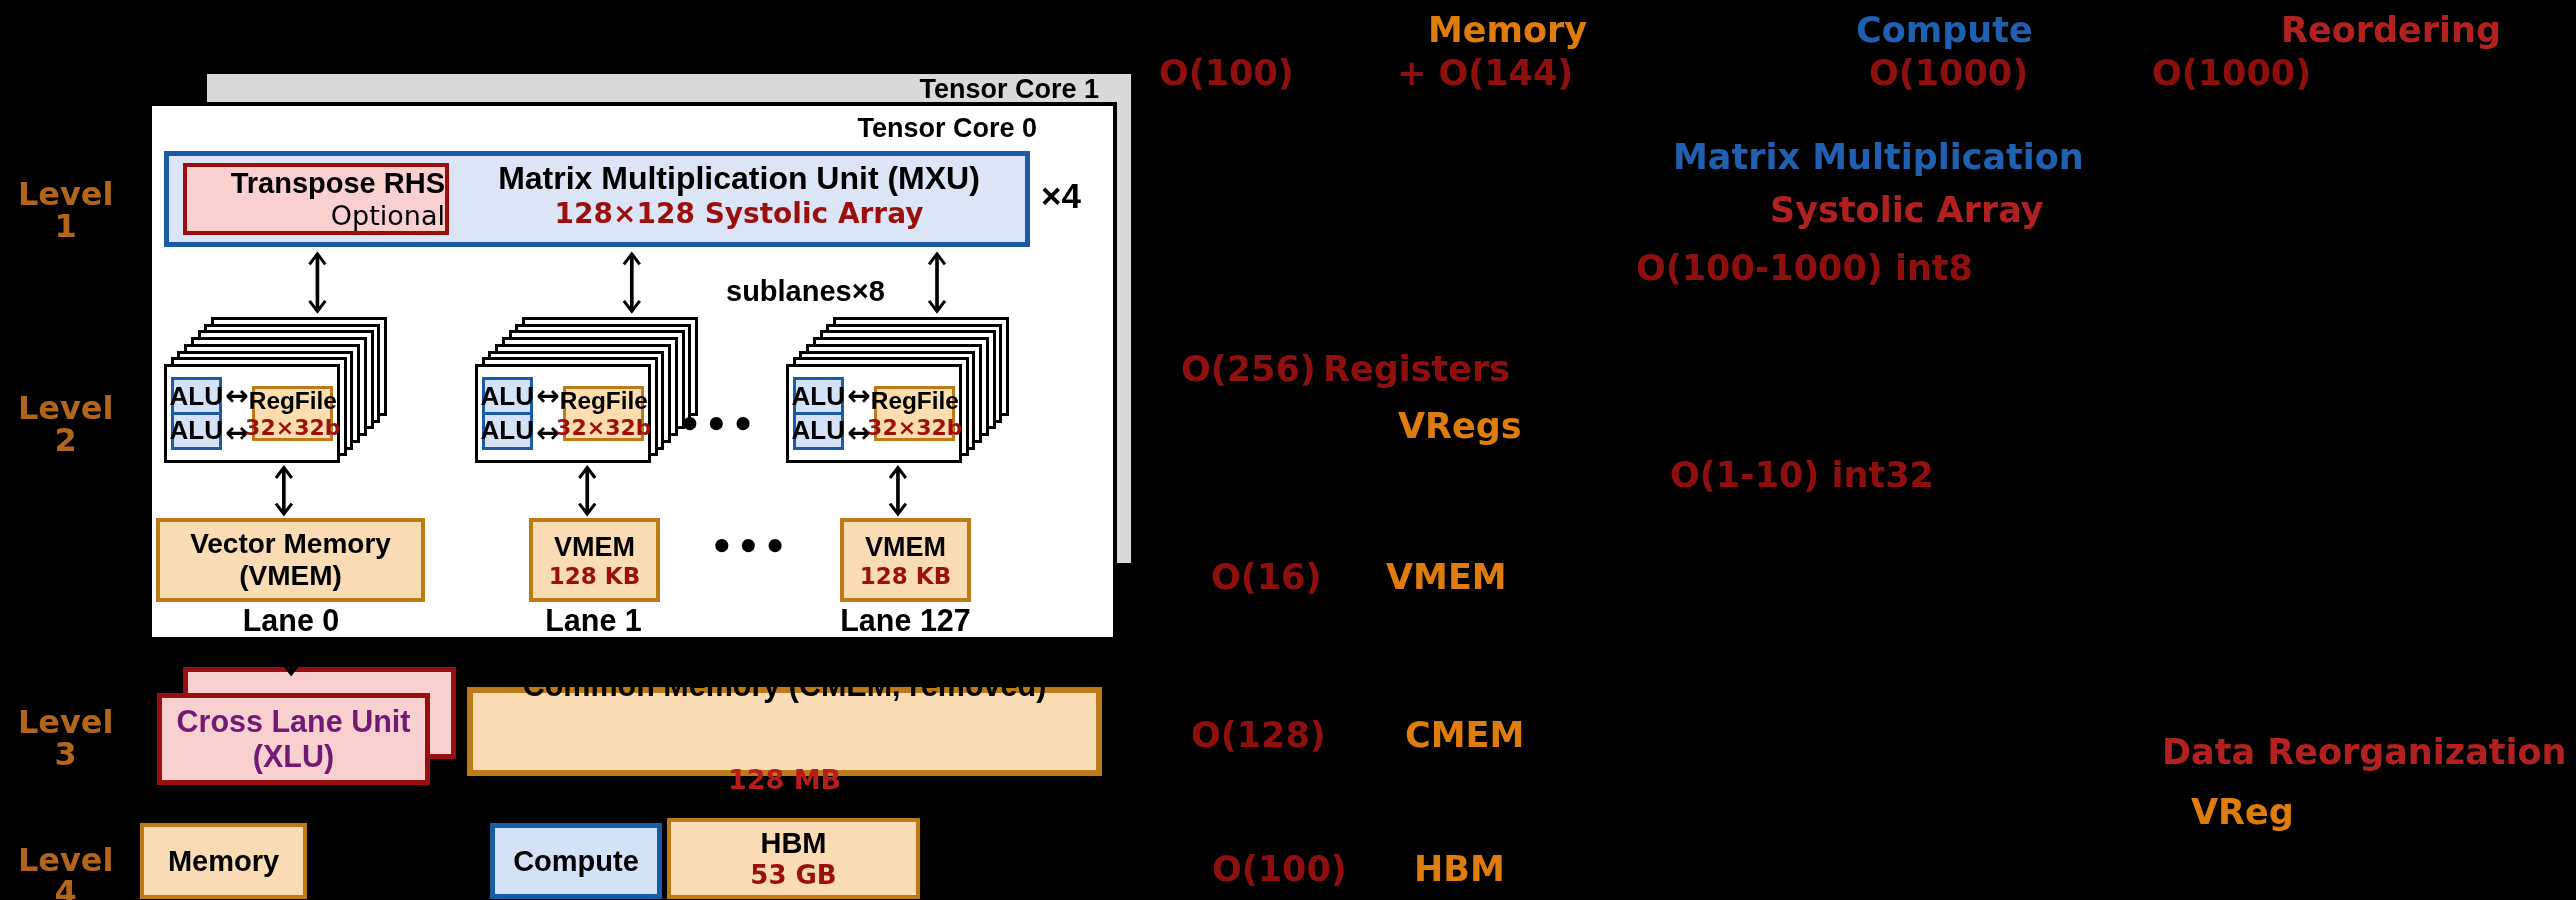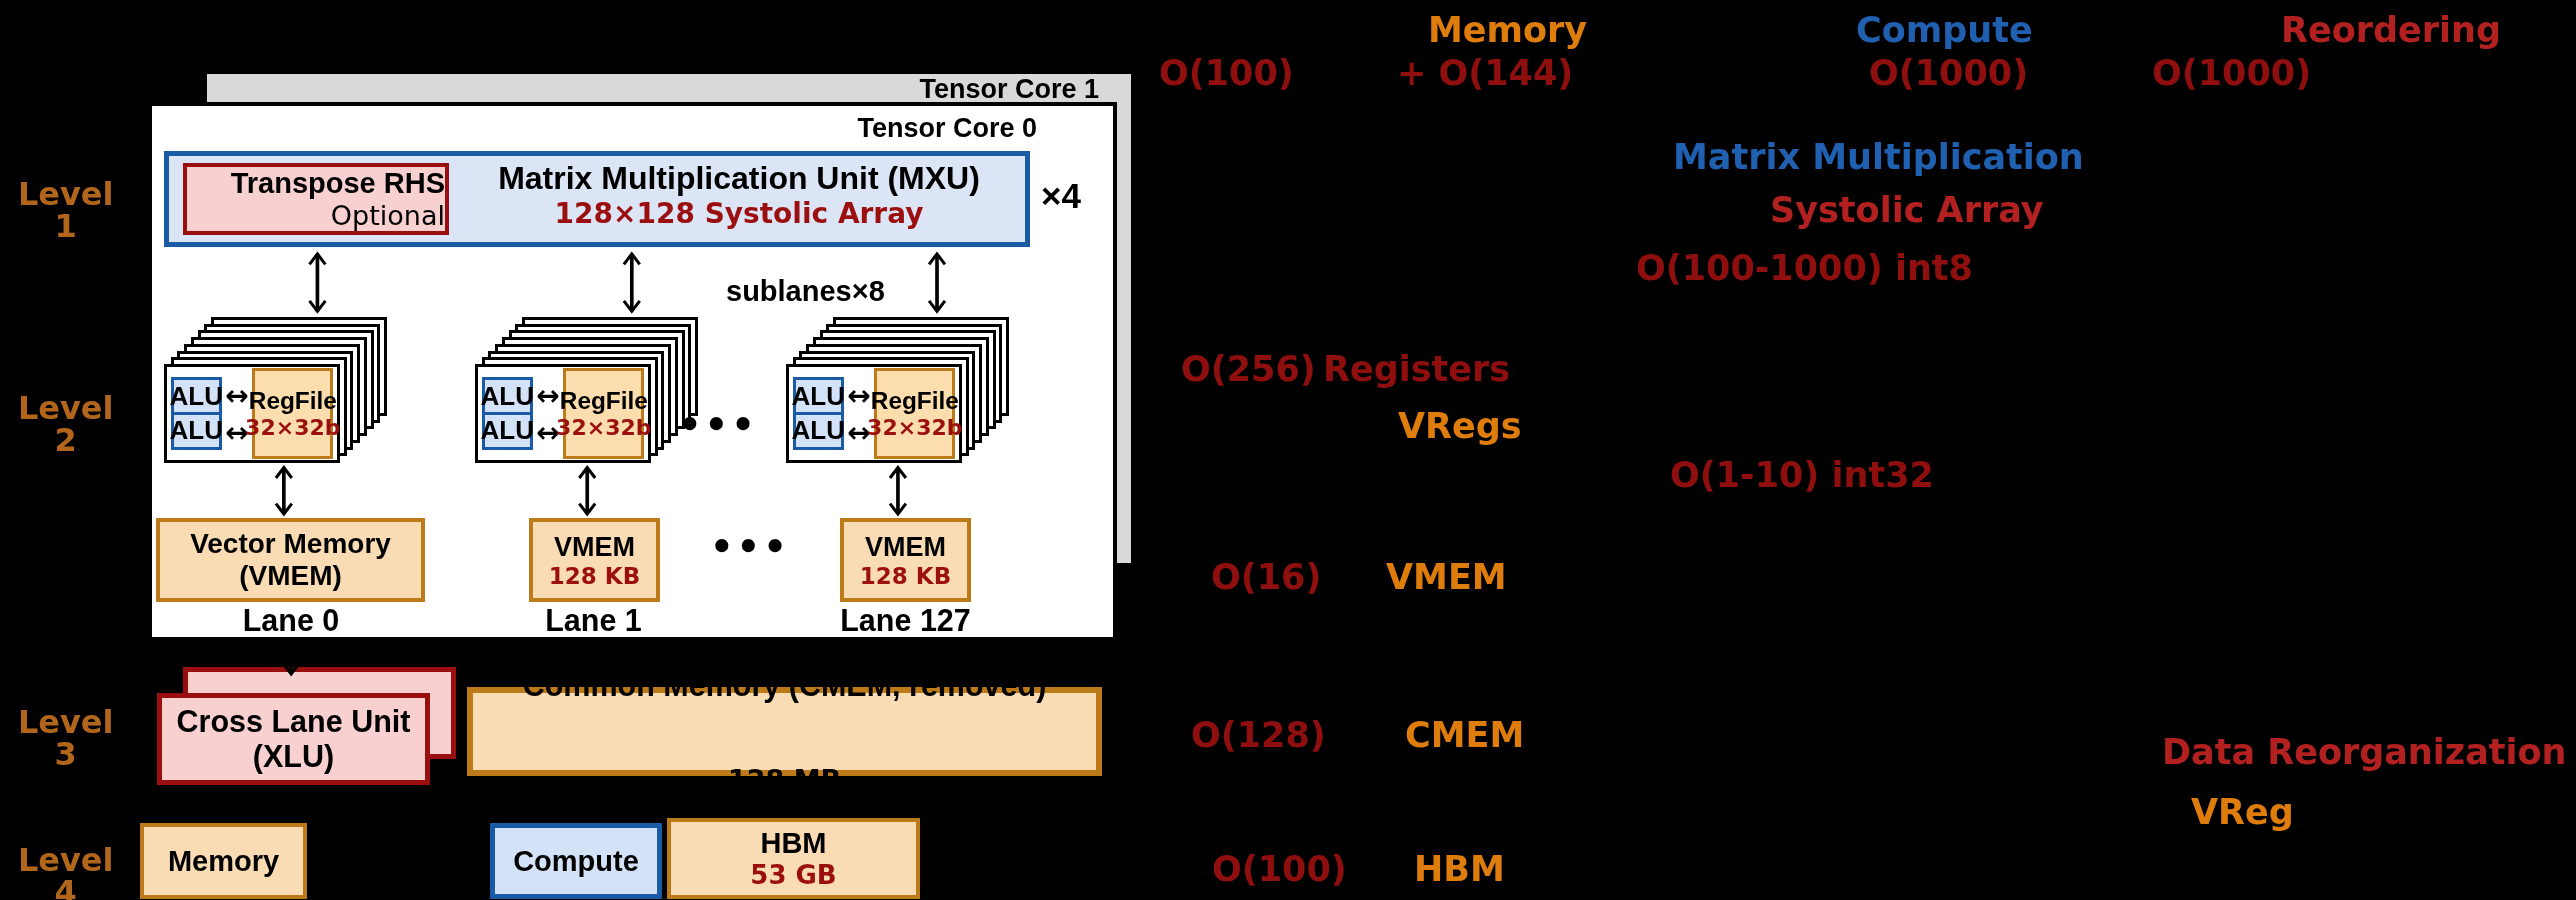--- a/index.html
+++ b/index.html
@@ -35,21 +35,21 @@
   .layer:nth-child(5){left:20px;top:27px;}.layer:nth-child(6){left:13.4px;top:34px;}
   .layer:nth-child(7){left:6.7px;top:40px;}
   .card { position:absolute; left:0; top:47px; width:176px; height:99px; background:#fff; border:3.7px solid #000;
           box-sizing:border-box; display:flex; align-items:center; justify-content:space-between; padding:4.9px 3.7px; }
   .alu-col { display:flex; flex-direction:column; }
   .alu { width:51px; height:38px; background:#d3e2f6; border:3.1px solid #1a5ba6; box-sizing:border-box;
          display:flex; align-items:center; justify-content:center; font:700 26px "Liberation Sans",sans-serif; color:#000; }
   .alu + .alu { margin-top:-3.1px; }
   .arrow-col { display:flex; flex-direction:column; }
   .harrow { height:37px; display:flex; align-items:center; justify-content:center; font:900 28px "DejaVu Sans",sans-serif; color:#000; }
-  .regfile { width:81px; height:91px; background:#fbddae; border:3.1px solid #bd7a18; box-sizing:border-box;
+  .regfile { width:81px; height:55px; background:#fbddae; border:3.1px solid #bd7a18; box-sizing:border-box;
              display:flex; flex-direction:column; align-items:center; justify-content:center; line-height:1.1; }
   .regfile .t1 { font:700 24.4px "Liberation Sans",sans-serif; color:#000; }
   .regfile .t2 { font:600 22px "DejaVu Sans",sans-serif; color:#9b0f0f; }
   .dots { font:700 37px "DejaVu Sans",sans-serif; color:#000; letter-spacing:3.1px; text-align:center; }
   .dots-alu  { left:669px; top:404px; width:98px; }
   .dots-vmem { left:701px; top:526px; width:98px; }
 
   
   .membox { background:#fadcb4; border:4.9px solid #bd7a18; line-height:1.12; }
   .vecmem { left:156px; top:518px; width:269px; height:84px; }
@@ -58,24 +58,24 @@
   .vmem1 { left:529px; top:518px; } .vmem127 { left:840px; top:518px; }
   .vmem-s .t1 { font:700 27px "Liberation Sans",sans-serif; color:#000; }
   .vmem-s .t2 { font:600 23px "DejaVu Sans",sans-serif; color:#9b0f0f; }
   .lane { font:700 30.5px "Liberation Sans",sans-serif; color:#000; text-align:center; }
   .lane0 { left:187px; top:603px; width:208px; } .lane1 { left:510px; top:603px; width:167px; }
   .lane127 { left:822px; top:603px; width:167px; }
 
   
   .xlu { width:273px; height:92px; background:#f8d0d0; border:5.5px solid #990f0f; line-height:1.1; }
   .xlu-back { left:183px; top:667px; } .xlu-front { left:157px; top:693px; }
-  .xlu .t1 { font:700 30.5px "Liberation Sans",sans-serif; color:#000000; }
+  .xlu .t1 { font:700 30.5px "Liberation Sans",sans-serif; color:#701a75; }
   .cmem { left:467px; top:687px; width:635px; height:89px; border-width:6.7px; line-height:1.12;gap:37px; }
   .cmem .t1 { font:700 30.5px "Liberation Sans",sans-serif; color:#000; }
-  .cmem .t2 { font:600 27px "DejaVu Sans",sans-serif; color:#000000;margin-top:24px; }
+  .cmem .t2 { font:600 27px "DejaVu Sans",sans-serif; color:#b91c1c;margin-top:24px; }
 
   
   .lgbox { line-height:1.1; }
   .lg-memory { left:140px; top:823px; width:167px; height:76px; }
   .lg-reorder { left:315px; top:818px; width:170px; height:81px; background:#f8d0d0; border:5.5px solid #990f0f; }
   .lg-compute { left:490px; top:823px; width:172px; height:76px; background:#d3e2f6; border:5.5px solid #1a5ba6; }
   .lg-hbm { left:667px; top:818px; width:253px; height:81px; }
   .lgbox .t1 { font:700 29px "Liberation Sans",sans-serif; color:#000; }
   .lgbox .t2 { font:600 26px "DejaVu Sans",sans-serif; color:#9b0f0f; }
 

